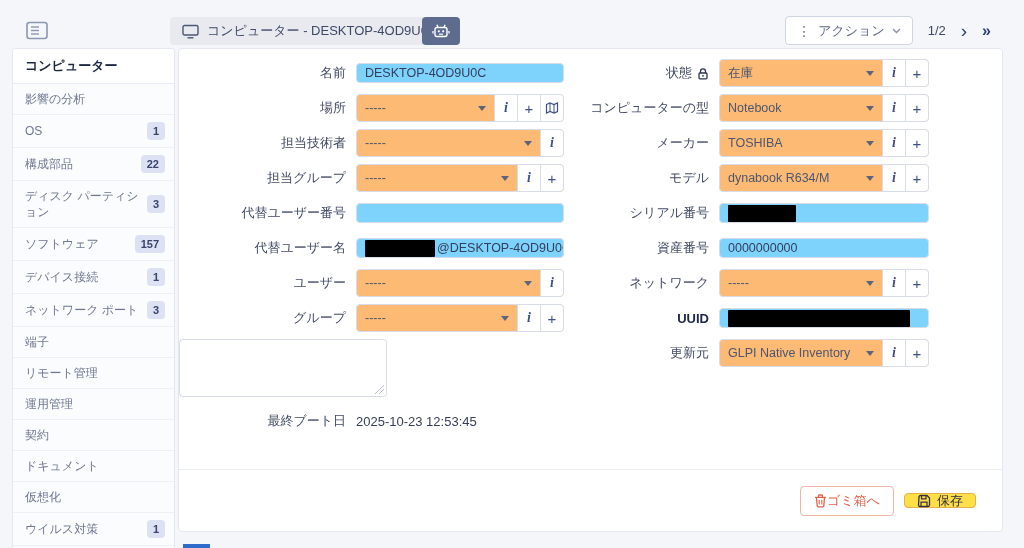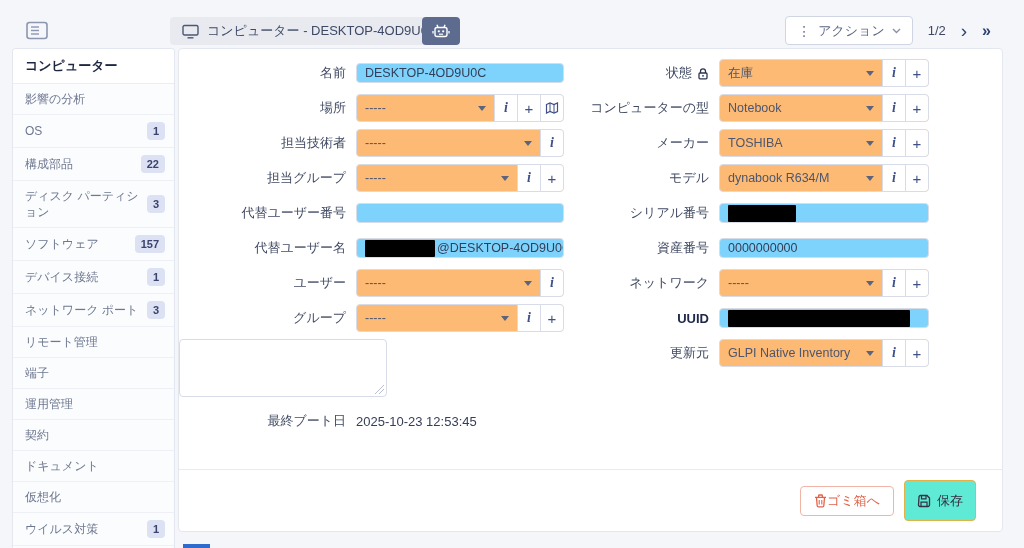--- a/index.html
+++ b/index.html
@@ -115,21 +115,21 @@
     position:absolute; left:0; bottom:0; width:100%; height:62px;
     border-top:1px solid #e9ebf2; display:flex; align-items:center;
     justify-content:flex-end; gap:10px; padding-right:26px;
   }
   .trash-btn {
     height:30px; background:#fff; border:1px solid #f0b5a7; border-radius:4px;
     color:#e0634a; font-size:13px; display:flex; align-items:center; 
     padding:0 13px; cursor:pointer; font-family:inherit;
   }
   .save-btn {
-    height:41px; background:#5eead4; border:1px solid #e4b148; border-radius:4px;
+    height:15px; background:#fde047; border:1px solid #e4b148; border-radius:4px;
     color:#353043; font-size:13px; font-weight:500; display:flex; align-items:center;
     gap:6px; padding:0 12px; cursor:pointer; font-family:inherit;
   }
   .peek-blue { position:absolute; left:183px; top:544px; width:27px; height:4px; background:#2e6bcc; }
   svg { display:block; }
 </style>
 </head>
 <body>
 
 <div class="topbar">
@@ -204,24 +204,24 @@
       </div>
       <div class="side-item">
         <span>デバイス接続</span>
         <span class="side-badge">1</span>
       </div>
       <div class="side-item">
         <span>ネットワーク ポート</span>
         <span class="side-badge">3</span>
       </div>
       <div class="side-item">
+        <span>端子</span>
+      </div>
+      <div class="side-item">
         <span>リモート管理</span>
-      </div>
-      <div class="side-item">
-        <span>端子</span>
       </div>
       <div class="side-item">
         <span>運用管理</span>
       </div>
       <div class="side-item">
         <span>契約</span>
       </div>
       <div class="side-item">
         <span>ドキュメント</span>
       </div>

